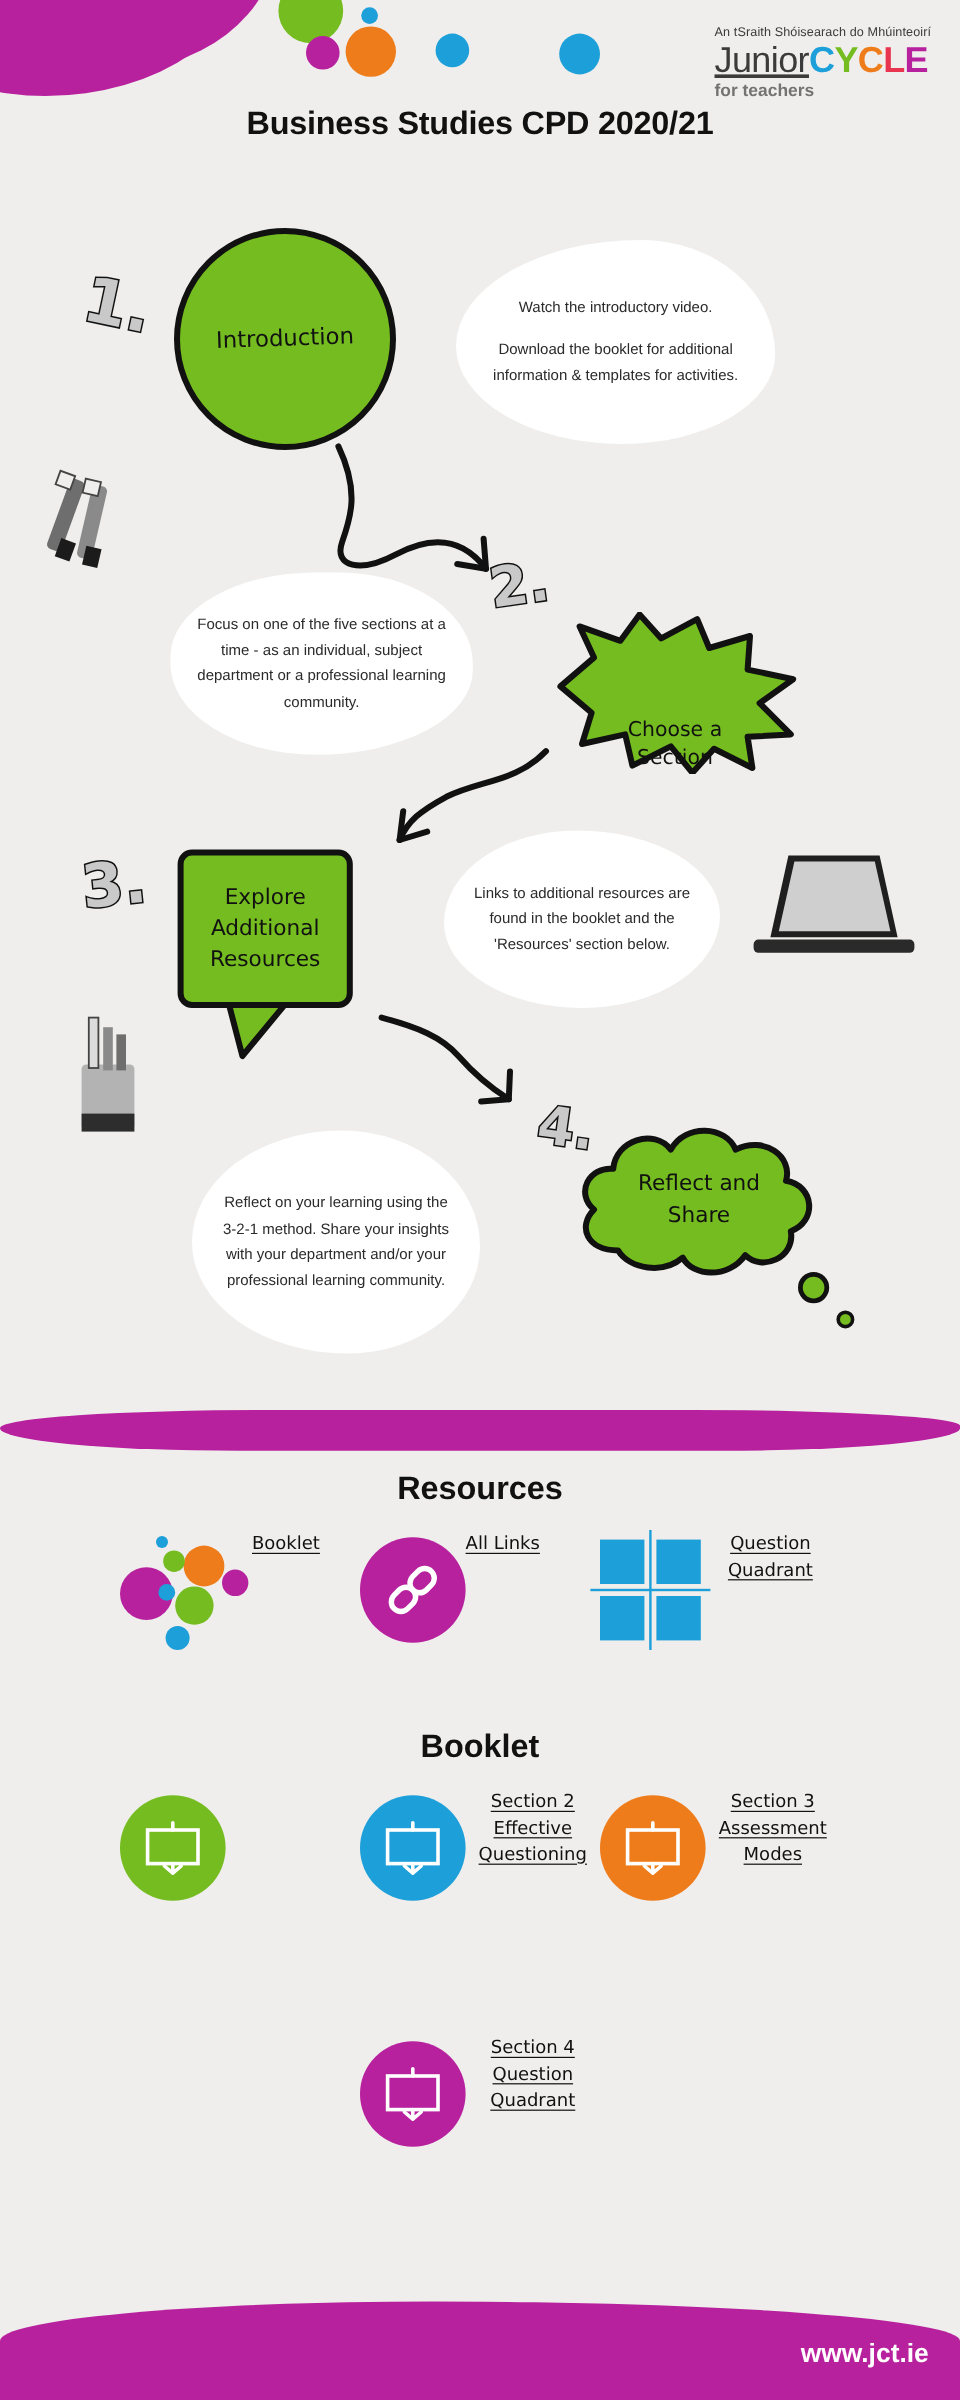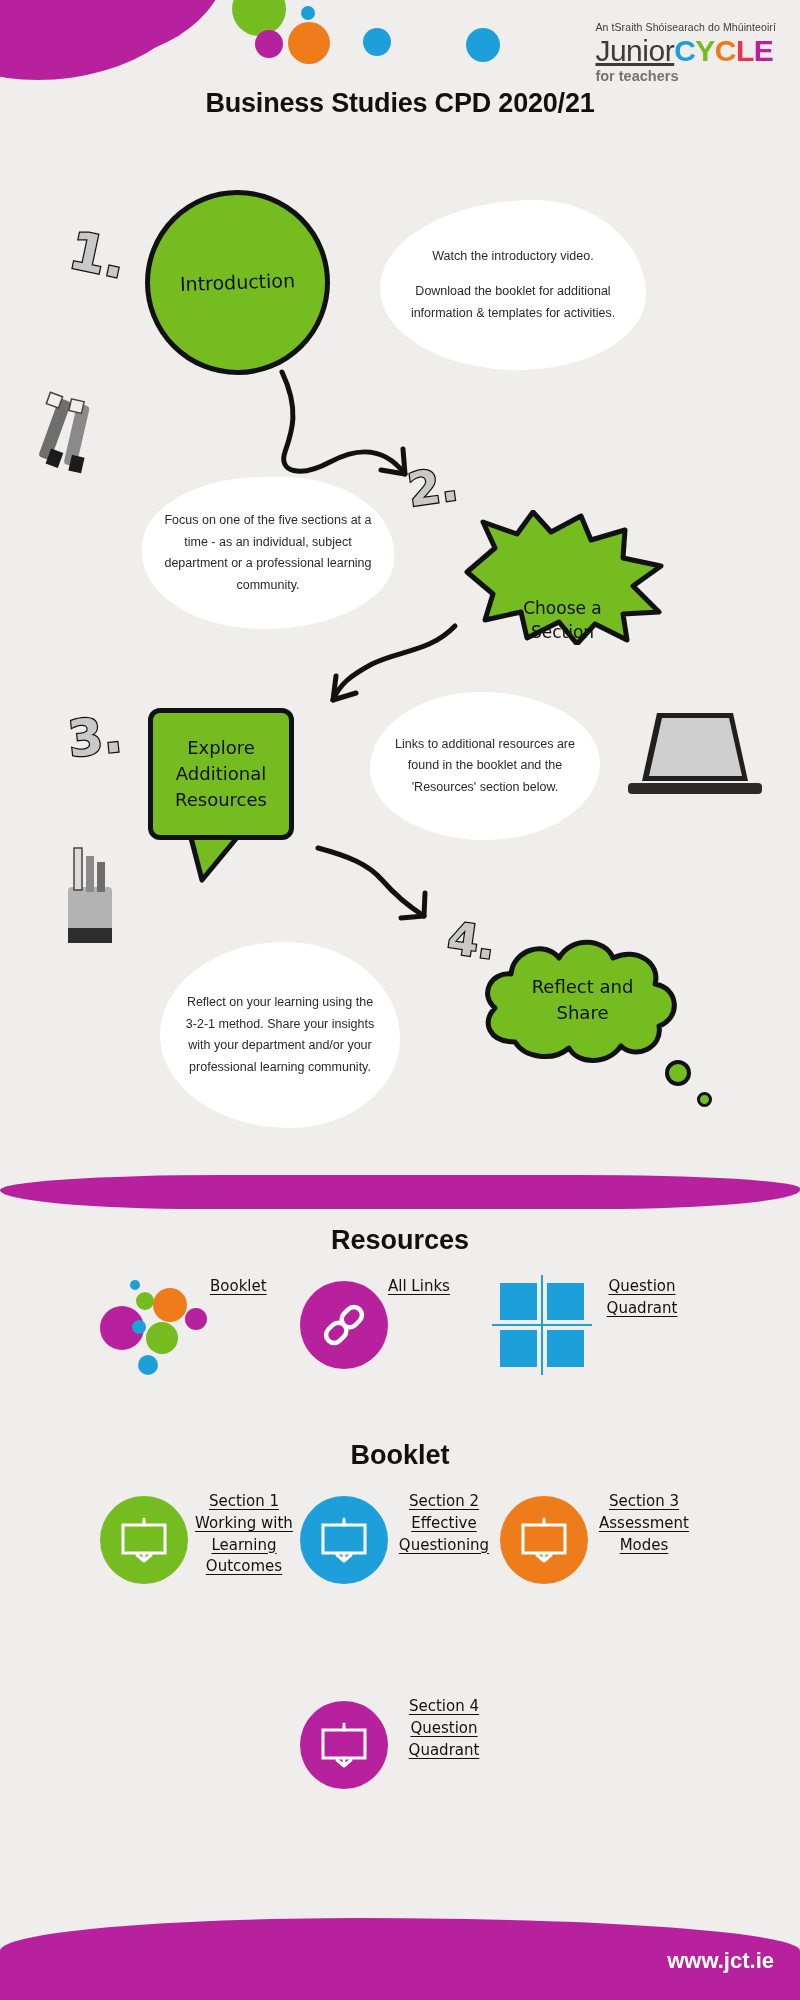--- a/index.html
+++ b/index.html
@@ -338,25 +338,20 @@
       <div class="circ" style="background:#74bc1f;">
         <svg width="54" height="50" viewBox="0 0 54 50">
             <g fill="none" stroke="#fff" stroke-width="3" stroke-linecap="round">
           <rect x="6" y="10" width="42" height="28"></rect>
               <path d="M27 4 v6"></path>
               <path d="M27 38 v8 M27 46 l-7 -6 M27 46 l7 -6"></path>
             </g>
           </svg>
       </div>
     </div>
-    <div class="cap">
-      <span>Section 1</span><br>
-      <span>Working with Learning</span><br>
-      <span>Outcomes</span>
-    </div>
   </div>
 
   <div class="cell">
     <div class="icon-wrap">
       <div class="circ" style="background:#1d9fd9;">
         <svg width="54" height="50" viewBox="0 0 54 50">
             <g fill="none" stroke="#fff" stroke-width="3" stroke-linecap="round">
           <rect x="6" y="10" width="42" height="28"></rect>
               <path d="M27 4 v6"></path>
               <path d="M27 38 v8 M27 46 l-7 -6 M27 46 l7 -6"></path>

